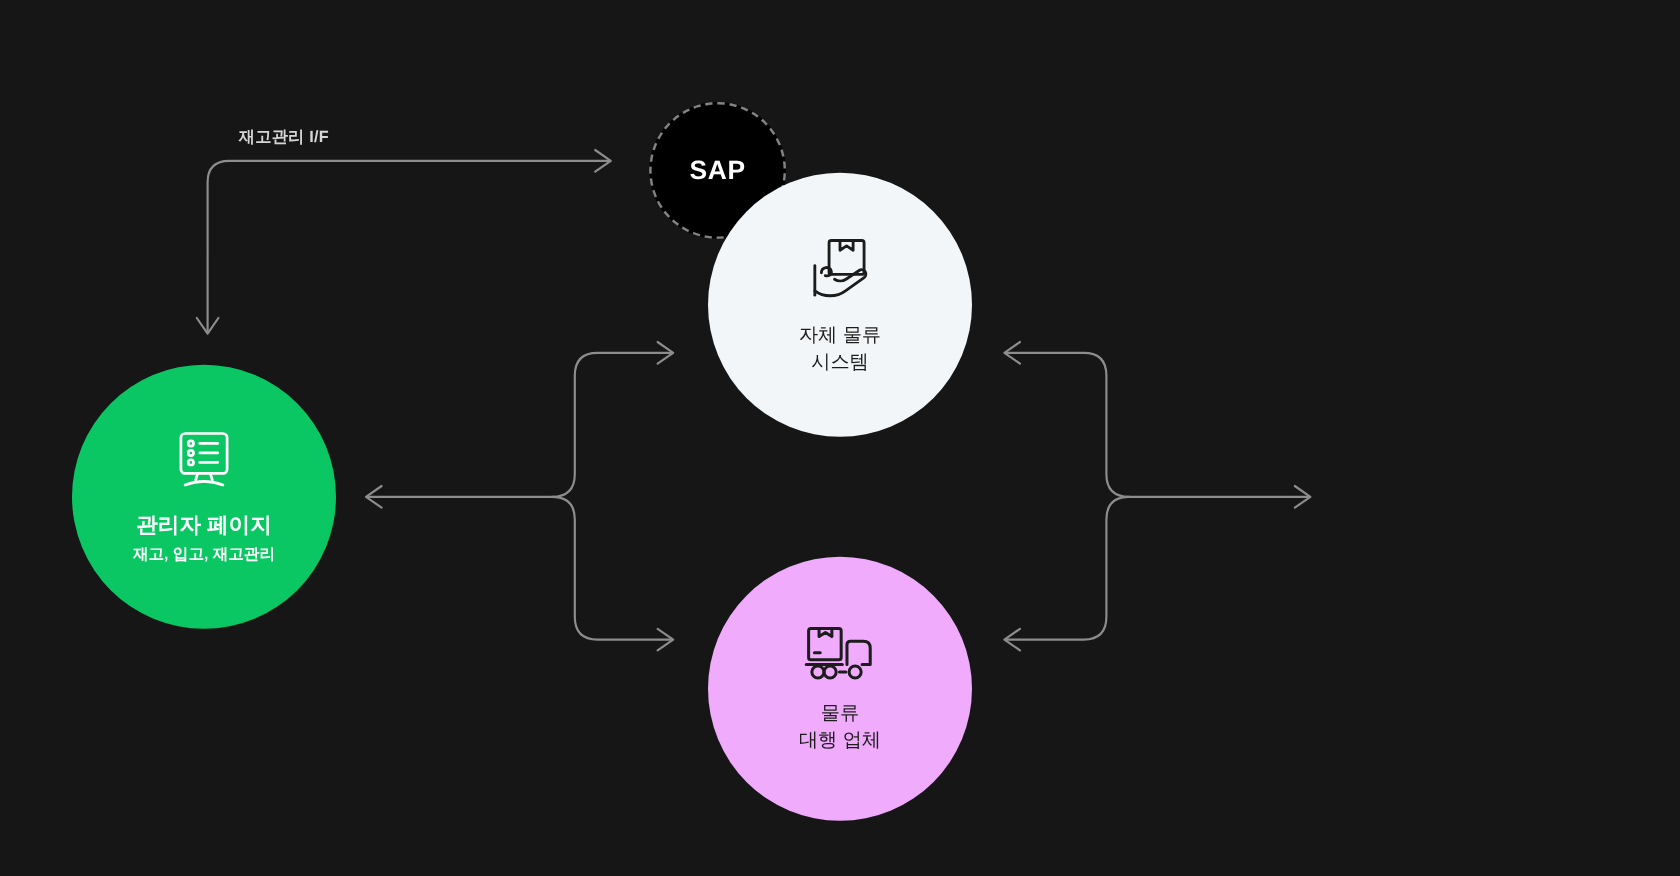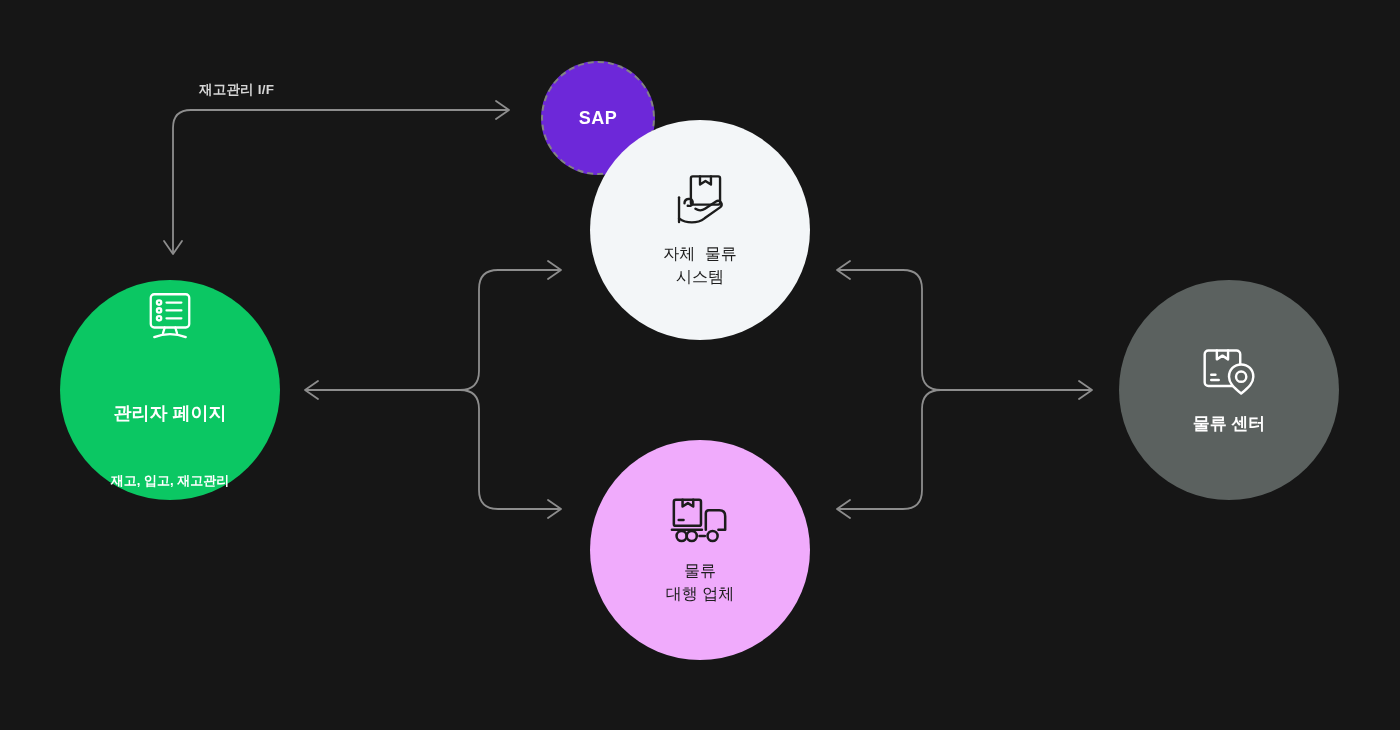--- a/index.html
+++ b/index.html
@@ -3,41 +3,41 @@
 <meta charset="utf-8">
 <style>
   * { margin: 0; padding: 0; box-sizing: border-box; }
   html, body { width: 1400px; height: 730px; }
   body {
     background: #161616;
     font-family: "Liberation Sans", sans-serif;
     position: relative;
     overflow: hidden;
   }
-  .canvas { position: absolute; inset: 0; width: 1400px; height: 603px; }
+  .canvas { position: absolute; inset: 0; width: 1400px; height: 603px; margin-top: 24px; }
 
   svg.arrows { position: absolute; left: 0; top: 0; z-index: 1; }
 
   .flow-label {
     position: absolute; left: 199px; top: 81px; z-index: 1;
     color: #d6d6d6; font-size: 13.5px; font-weight: 700; letter-spacing: 0.2px;
   }
 
   .node { position: absolute; border-radius: 50%; display: flex; flex-direction: column; align-items: center; justify-content: center; text-align: center; }
 
   .node.sap {
     left: 541px; top: 61px; width: 114px; height: 114px; z-index: 2;
-    background: #6d28d9; border: 2px dashed #848484;
-    color: #ffffff; font-size: 18px; font-weight: 700; letter-spacing: 0.5px;
+    background: #000000; border: 2px dashed #848484;
+    color: #ffffff; font-size: 22px; font-weight: 700; letter-spacing: 0.5px;
   }
 
   .node.big { width: 220px; height: 220px; z-index: 3; }
 
-  .node.admin { left: 60px; top: 280px; background: #0bc763; color: #ffffff; gap: 43px; }
-  .node.inhouse { left: 590px; top: 120px; background: #f3f6f8; color: #1d1d1d; font-family: Liberation Mono, monospace; }
+  .node.admin { left: 60px; top: 280px; background: #0bc763; color: #ffffff; }
+  .node.inhouse { left: 590px; top: 120px; background: #f3f6f8; color: #1d1d1d; }
   .node.agency { left: 590px; top: 440px; background: #f0abfc; color: #1d1d1d; }
   .node.center { left: 1119px; top: 280px; background: #5b615f; color: #ffffff; }
 
   .node .icon { display: block; margin-bottom: 13px; }
 
   .node .title { font-size: 18px; font-weight: 700; line-height: 24px; }
   .node .subtitle { font-size: 13px; font-weight: 600; line-height: 20px; margin-top: 3px; }
   .node .line { font-size: 16px; font-weight: 500; line-height: 23px; }
   .node.center .title { font-size: 17px; }
 </style>
@@ -114,25 +114,14 @@
       <path d="M 38 34 V 17 Q 38 14 41 14 H 52 Q 58 14 58 20 V 34 H 51"></path>
       <circle cx="13" cy="40.5" r="5.2"></circle>
       <circle cx="23.5" cy="40.5" r="5.2"></circle>
       <path d="M 31.5 40.5 H 37"></path>
       <circle cx="45" cy="40.5" r="5.2"></circle>
     </svg>
     <div class="line">물류</div>
     <div class="line">대행 업체</div>
   </div>
 
-  <div class="node big center">
-    <svg class="icon" width="58" height="54" viewBox="0 0 62 56" fill="none" stroke="#ffffff" stroke-width="2.6" stroke-linecap="round" stroke-linejoin="round">
-      <rect x="5" y="5" width="38" height="38" rx="4"></rect>
-      <path d="M 18 5 V 14.5 L 24 10.5 L 30 14.5 V 5"></path>
-      <path d="M 12 31 H 16.5"></path>
-      <path d="M 12 36.5 H 20"></path>
-      <path d="M 44 20 C 36.5 20 31 25.5 31 33 C 31 39.5 35.5 44 44 51 C 52.5 44 57 39.5 57 33 C 57 25.5 51.5 20 44 20 Z" fill="#5b615f"></path>
-      <circle cx="44" cy="33" r="5.5" fill="#5b615f"></circle>
-    </svg>
-    <div class="title">물류 센터</div>
-  </div>
 
 </div>
 
 </body></html>

